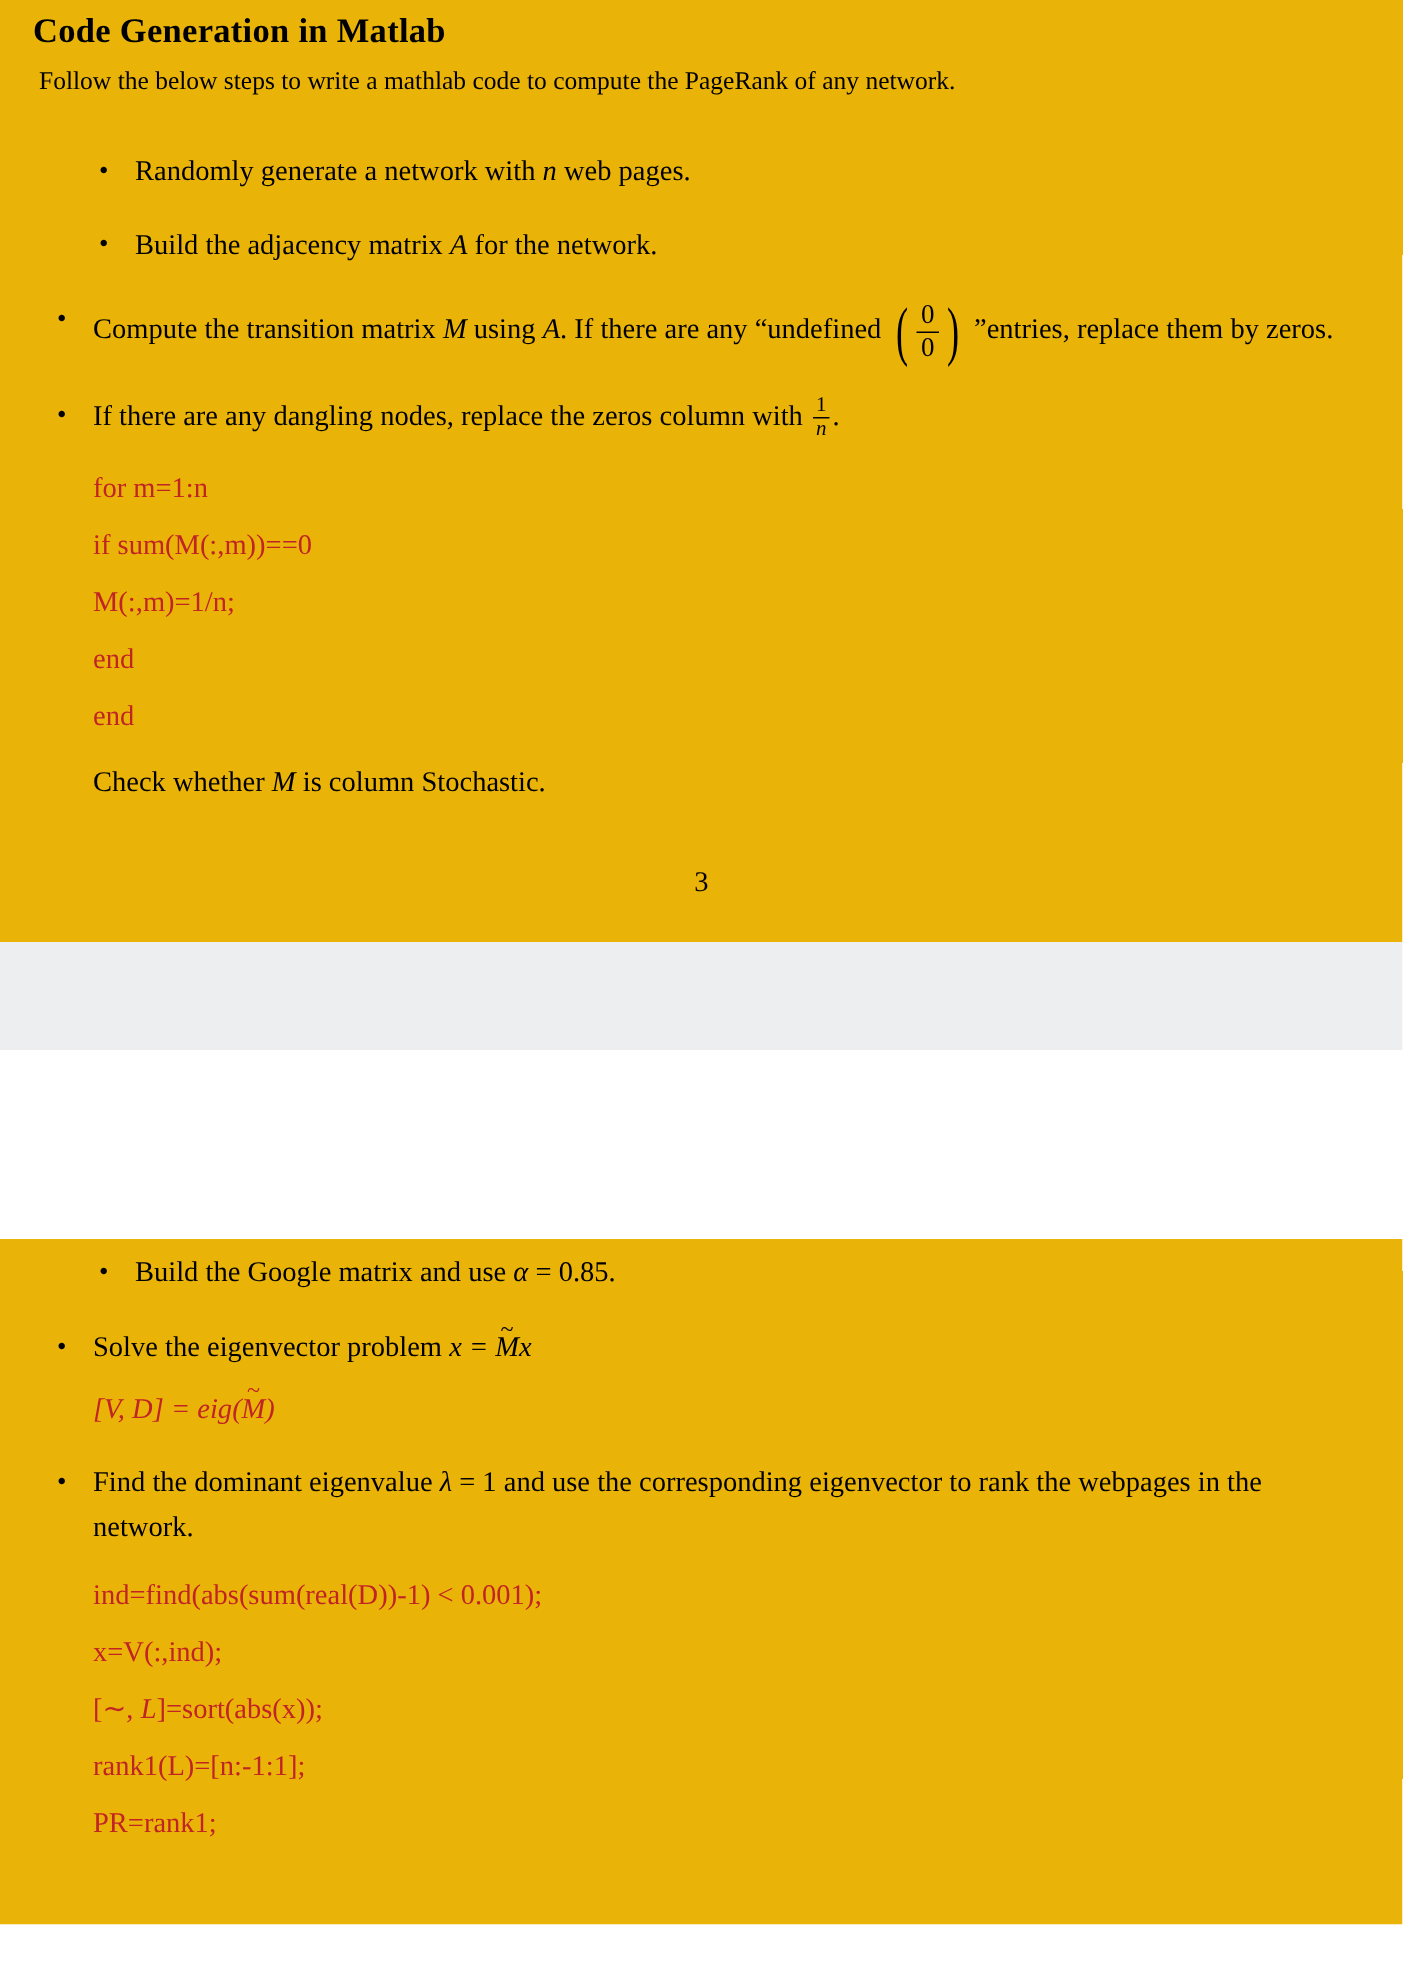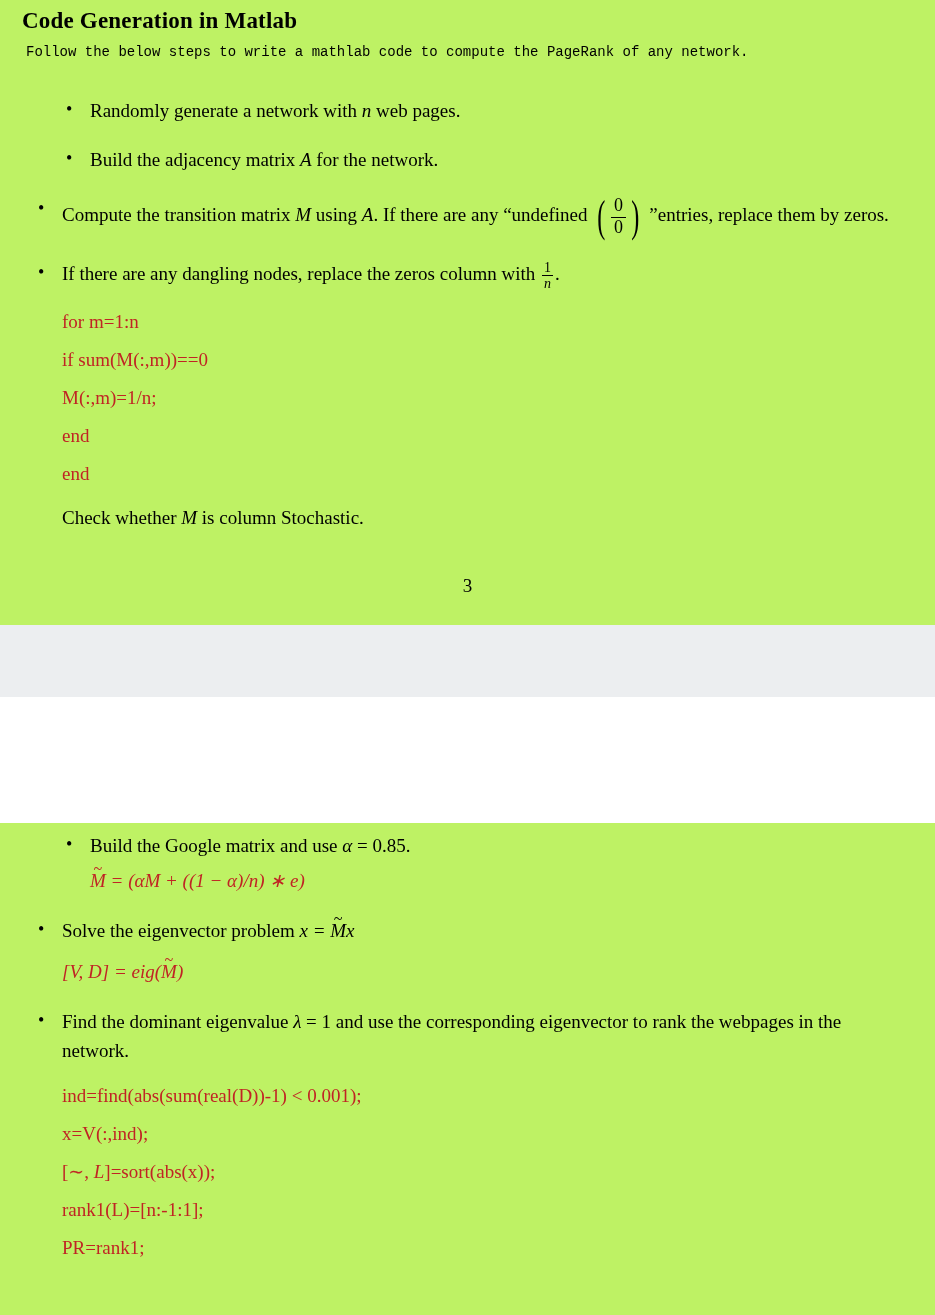--- a/index.html
+++ b/index.html
@@ -4,42 +4,41 @@
   <style>
     * { box-sizing: border-box; margin: 0; padding: 0; }
     body {
       font-family: "Times New Roman", Times, serif;
       font-size: 19px;
       color: #000;
       background: #fff;
       width: 935px;
     }
     .page {
-      background: #bef264;
+      background: #eab308;
       padding: 8px 22px 28px 22px;
     }
     .page-gap {
       background: #eceef0;
       height: 72px;
     }
     .spacer-below-gap {
       background: #fff;
       height: 126px;
     }
     h2.section-title {
       font-size: 23px;
       font-weight: bold;
       margin-bottom: 10px;
       letter-spacing: 0.2px;
     }
     p.intro {
       margin: 0 0 36px 0;
-      font-size: 14px;
+      font-size: 17px;
       padding-left: 4px;
-      font-family: Liberation Mono, monospace;
     }
     ul.bullets {
       list-style: none;
       padding-left: 44px;
     }
     ul.bullets > li {
       position: relative;
       padding-left: 24px;
       margin-bottom: 20px;
       line-height: 1.55;
@@ -170,23 +169,20 @@
 
 <div class="page-gap"></div>
 <div class="spacer-below-gap"></div>
 
 <div class="page">
 
   <ul class="bullets">
 
     <li>
       <span>Build the Google matrix and use </span><span class="math">α</span><span> = 0.85.</span>
-      <span class="code-inline math" style="display:block;margin-top:6px;">
-        <span class="tilde-over">M</span> = (<span>αM</span> + ((1 − <span>α</span>)/<span>n</span>) ∗ <span>e</span>)
-      </span>
     </li>
 
     <li class="wide">
       <span>Solve the eigenvector problem </span><span class="math"><span>x</span> = <span class="tilde-over">M</span><span>x</span></span>
       <span class="code-inline math" style="display:block;margin-top:12px;">[<span>V</span>, <span>D</span>] = <span>eig</span>(<span class="tilde-over">M</span>)</span>
     </li>
 
     <li class="wide">
       <span>Find the dominant eigenvalue </span><span class="math">λ</span><span> = 1 and use the corresponding eigenvector to rank the webpages in the network.</span>
       <span class="code">ind=find(abs(sum(real(D))-1) &lt; 0.001);

